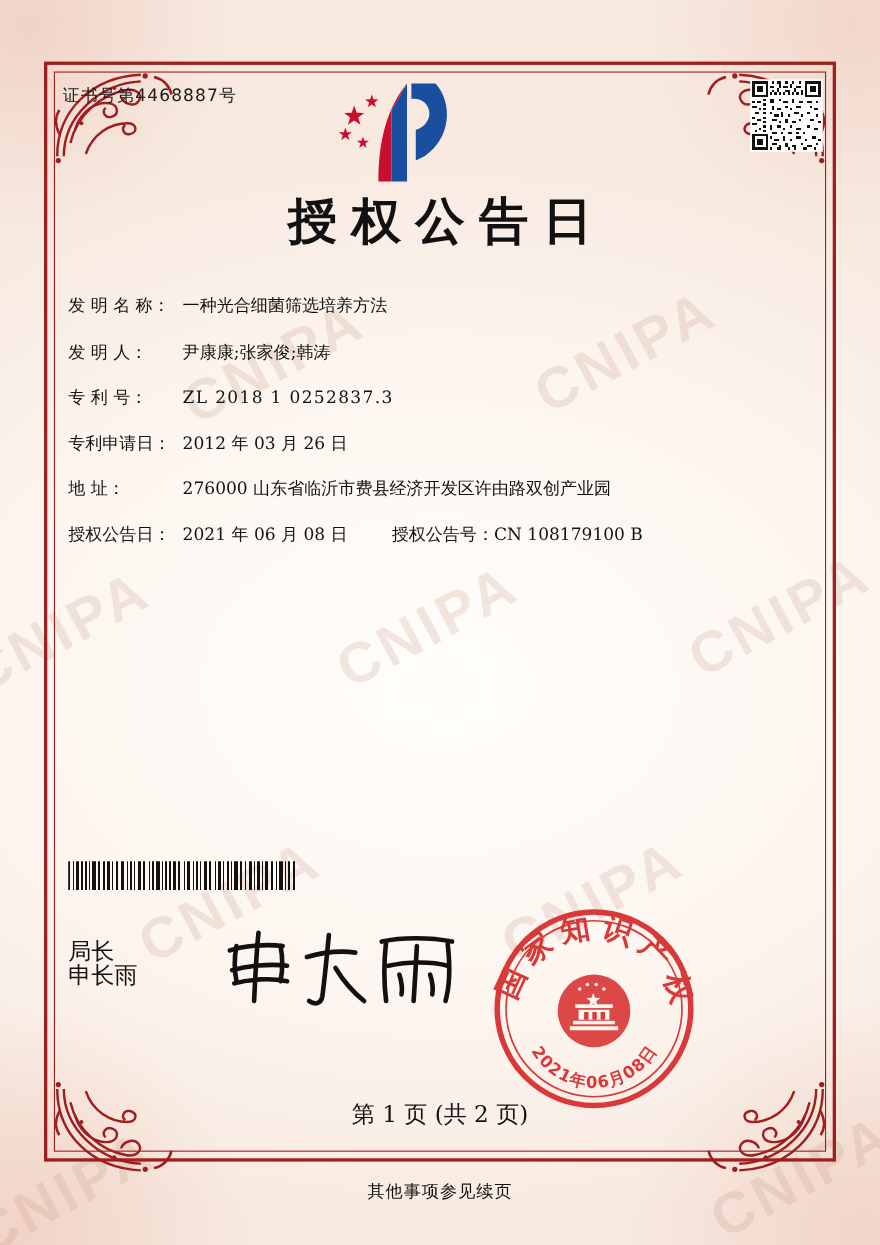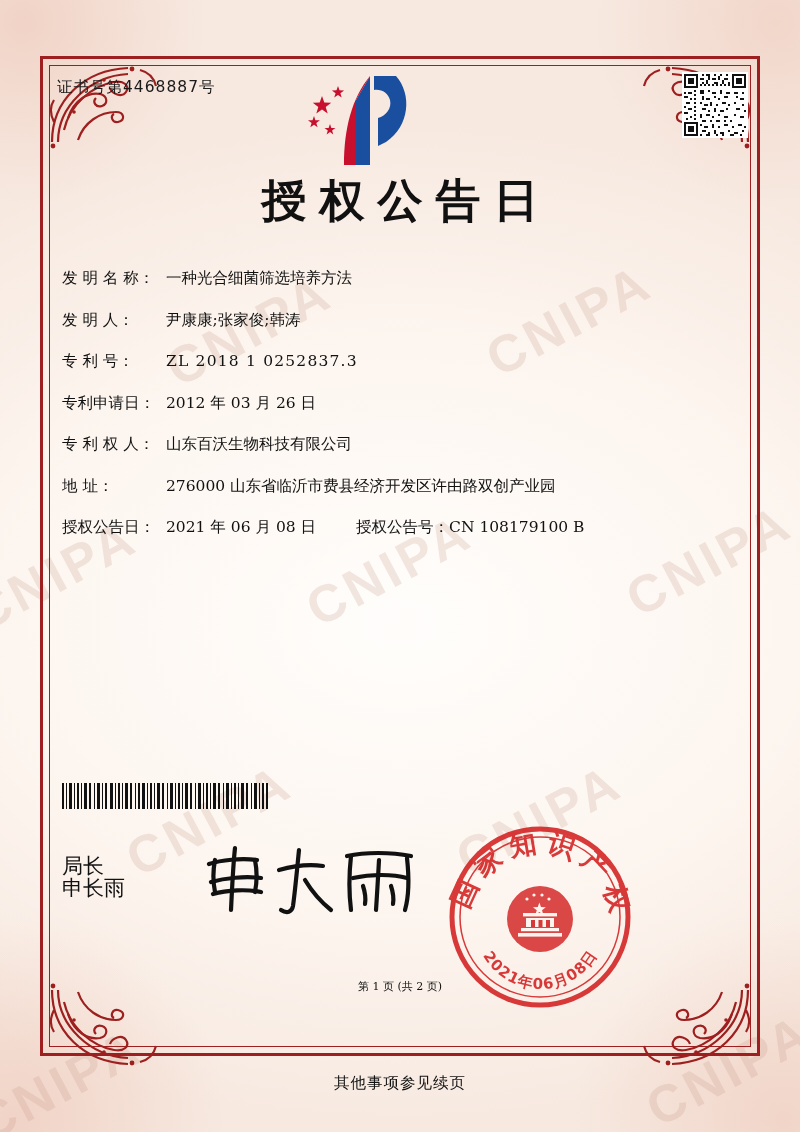--- a/index.html
+++ b/index.html
@@ -187,24 +187,24 @@
   
   .seal {
     position: absolute;
     left: 447px; top: 824px;
     width: 186px; height: 186px;
   }
   .seal svg { display:block; width:100%; height:100%; }
 
   .page-num {
     position: absolute;
-    left: 0; right: 0; top: 979px;
+    left: 0; right: 0; top: 999px;
     text-align: center;
     font-family: "DejaVu Serif", serif;
-    font-size: 11px;
+    font-size: 21px;
     color: #111;
   }
 
   .footnote {
     position: absolute;
     left: 0; right: 0; top: 1073px;
     text-align: center;
     font-family: "DejaVu Serif", serif;
     font-size: 15.5px;
     color: #111;
@@ -376,24 +376,20 @@
       <span class="lbl lbl-w1">发 明 人：</span>
       <span class="val">尹康康;张家俊;韩涛</span>
     </div>
     <div class="row">
       <span class="lbl lbl-w1">专 利 号：</span>
       <span class="val sp">ZL 2018 1 0252837.3</span>
     </div>
     <div class="row">
       <span class="lbl lbl-w1">专利申请日：</span>
       <span class="val">2012 年 03 月 26 日</span>
-    </div>
-    <div class="row">
-      <span class="lbl lbl-w1">专 利 权 人：</span>
-      <span class="val">山东百沃生物科技有限公司</span>
     </div>
     <div class="row">
       <span class="lbl lbl-w1">地 址：</span>
       <span class="val">276000 山东省临沂市费县经济开发区许由路双创产业园</span>
     </div>
     <div class="row">
       <span class="lbl lbl-w1">授权公告日：</span>
       <span class="val">2021 年 06 月 08 日</span>
       <span class="lbl2">授权公告号：</span>
       <span class="val">CN 108179100 B</span>

